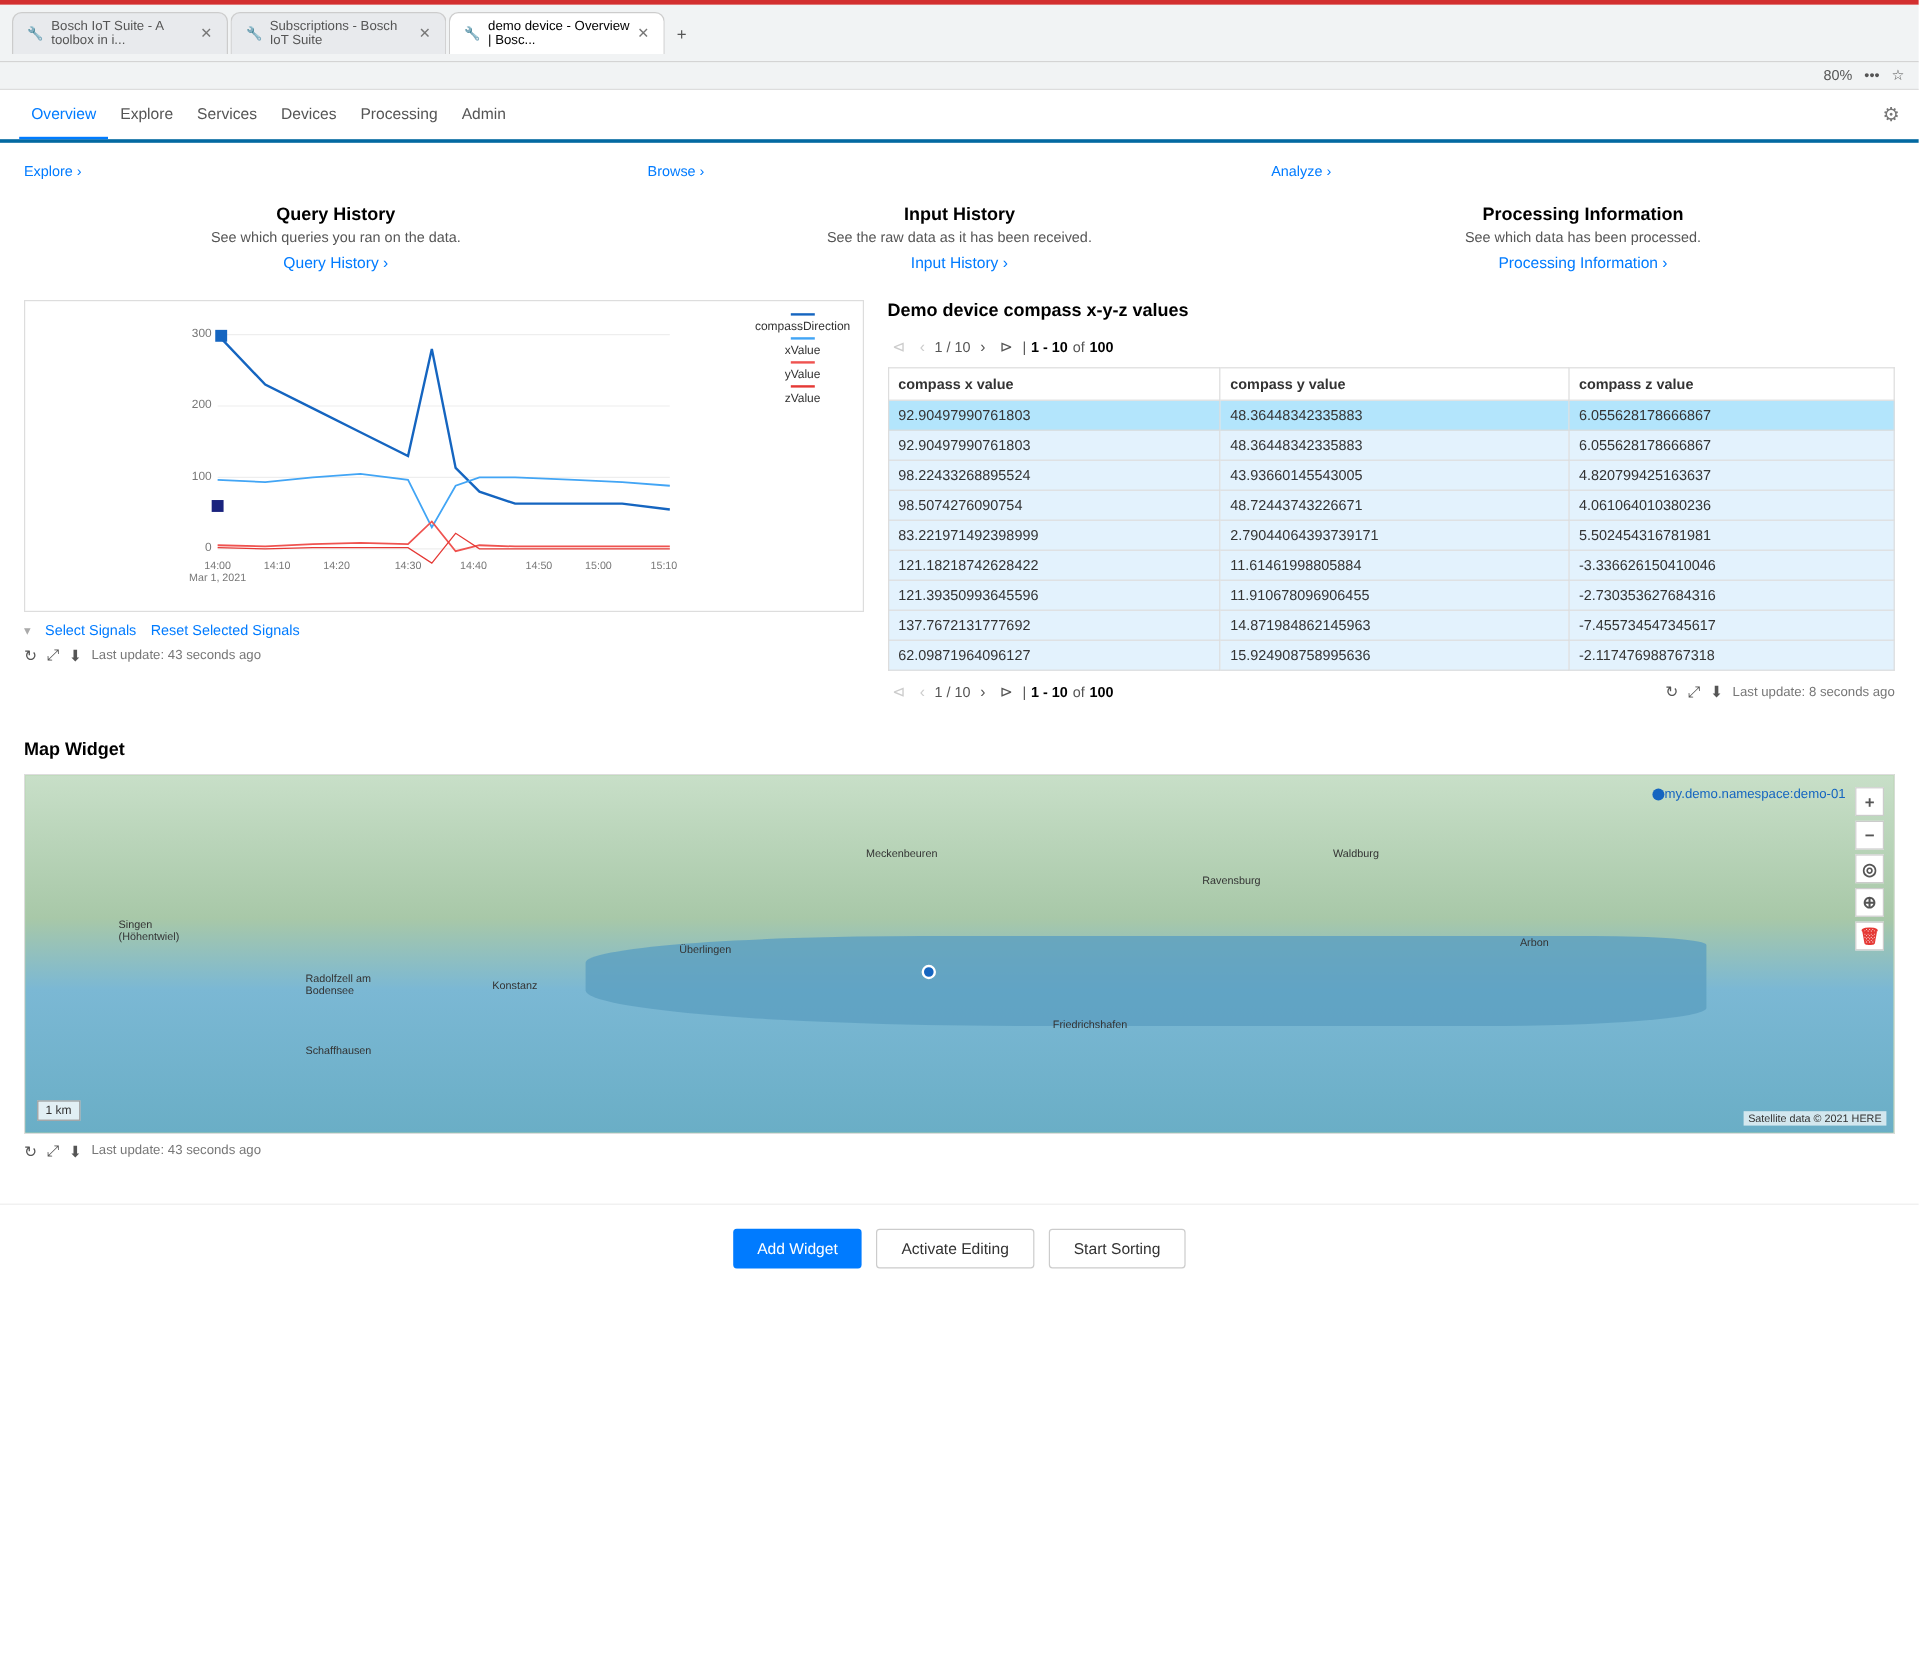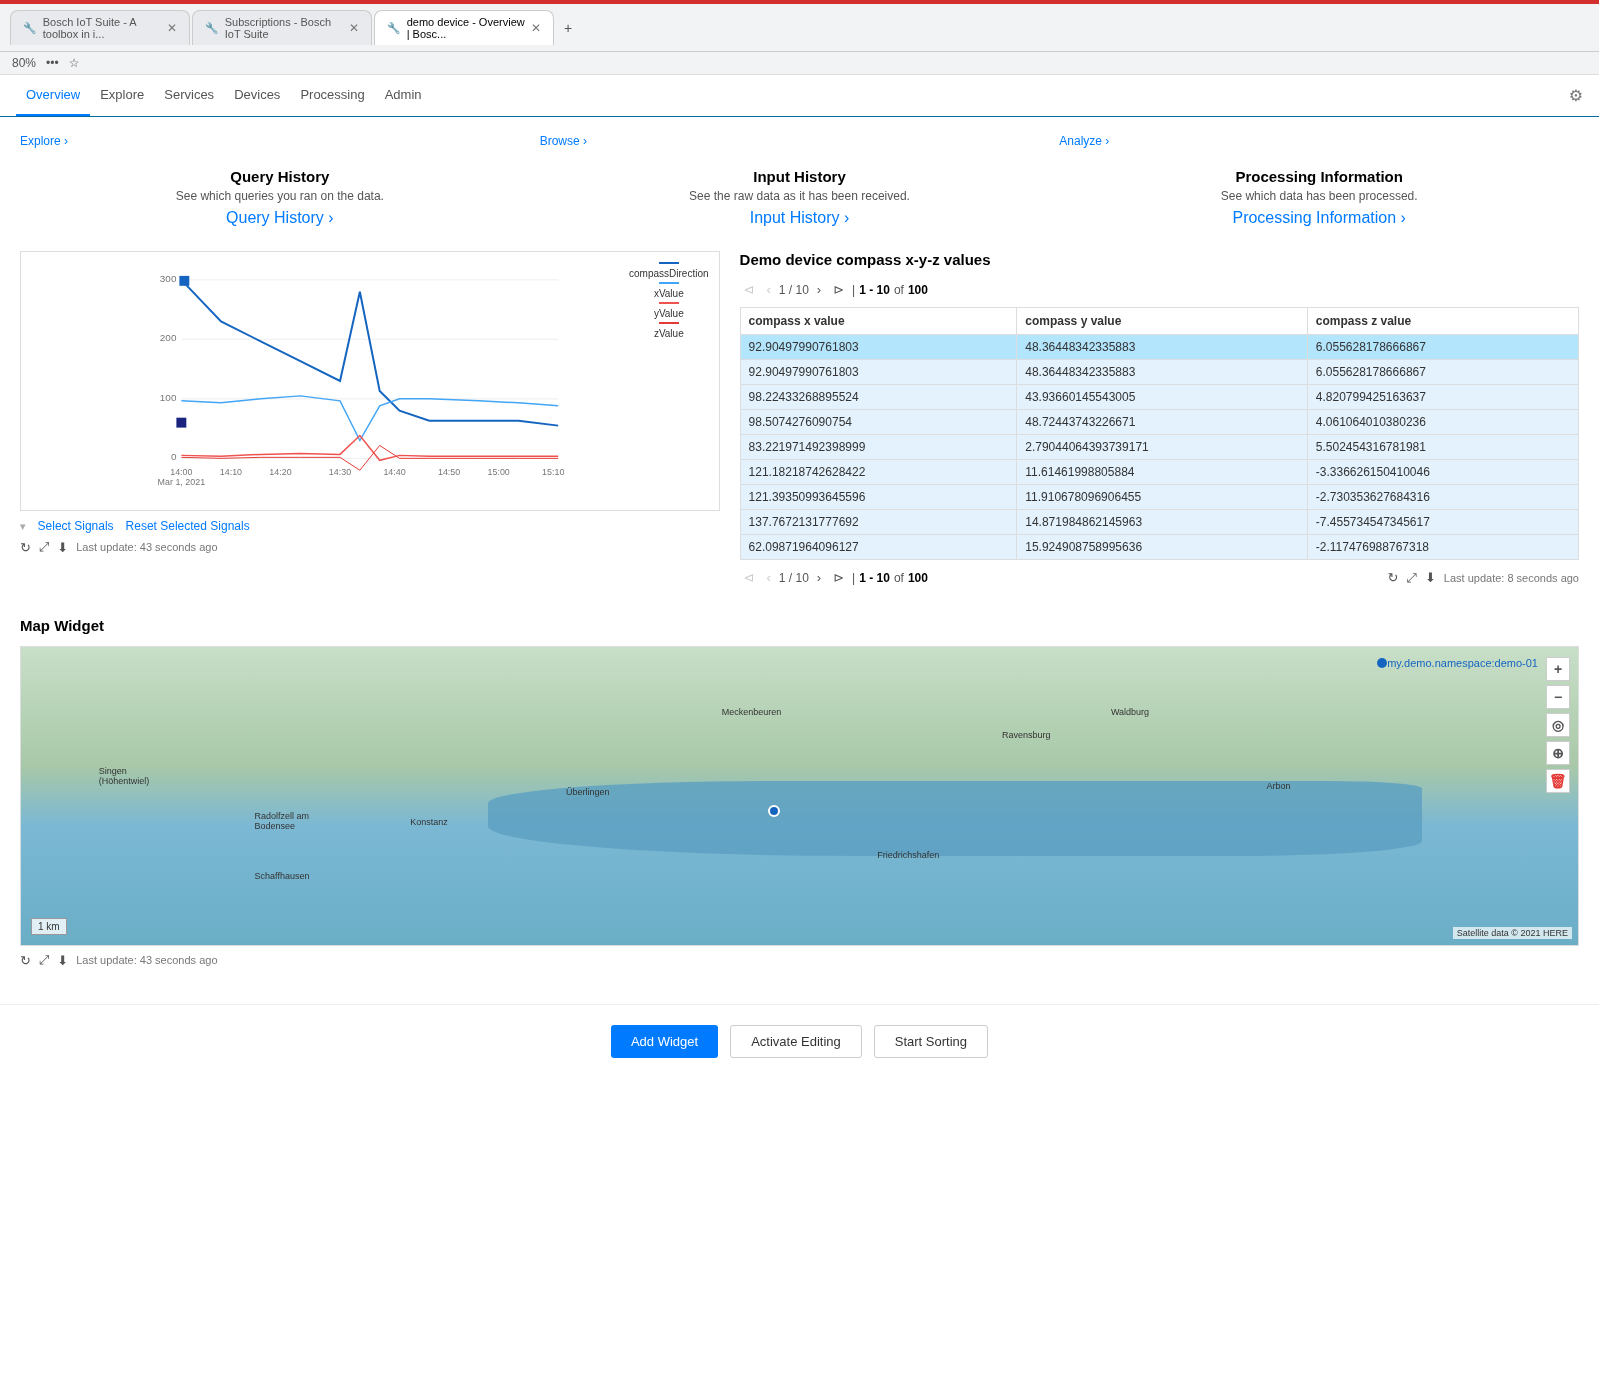--- a/index.html
+++ b/index.html
@@ -38,31 +38,32 @@
       color: #000;
     }
     .tab-close { cursor: pointer; color: #777; font-size: 12px; }
     .tab-add { padding: 4px 8px; cursor: pointer; font-size: 14px; color: #555; }
     .browser-bar {
       background: #f1f3f4;
       border-bottom: 1px solid #ddd;
       padding: 4px 12px;
       display: flex;
       align-items: center;
+      justify-content: flex-end;
       gap: 10px;
       font-size: 12px;
       color: #555;
     }
 
     
     .top-nav {
       display: flex;
       align-items: center;
       padding: 0 16px;
-      border-bottom: 1px solid #0369a1;
+      border-bottom: 3px solid #0369a1;
       background: #fff;
     }
     .nav-item {
       padding: 12px 10px;
       font-size: 13px;
       cursor: pointer;
       color: #555;
       border-bottom: 2px solid transparent;
     }
     .nav-item.active {
@@ -106,21 +107,21 @@
       margin-bottom: 4px;
       color: #000;
     }
     .info-section p {
       font-size: 12px;
       color: #555;
       margin-bottom: 6px;
     }
     .info-link {
       color: #007bff;
-      font-size: 16px;
+      font-size: 13px;
       cursor: pointer;
     }
 
     
     .main-columns {
       display: flex;
       gap: 20px;
       margin-bottom: 30px;
     }
     .left-col { flex: 1; }

